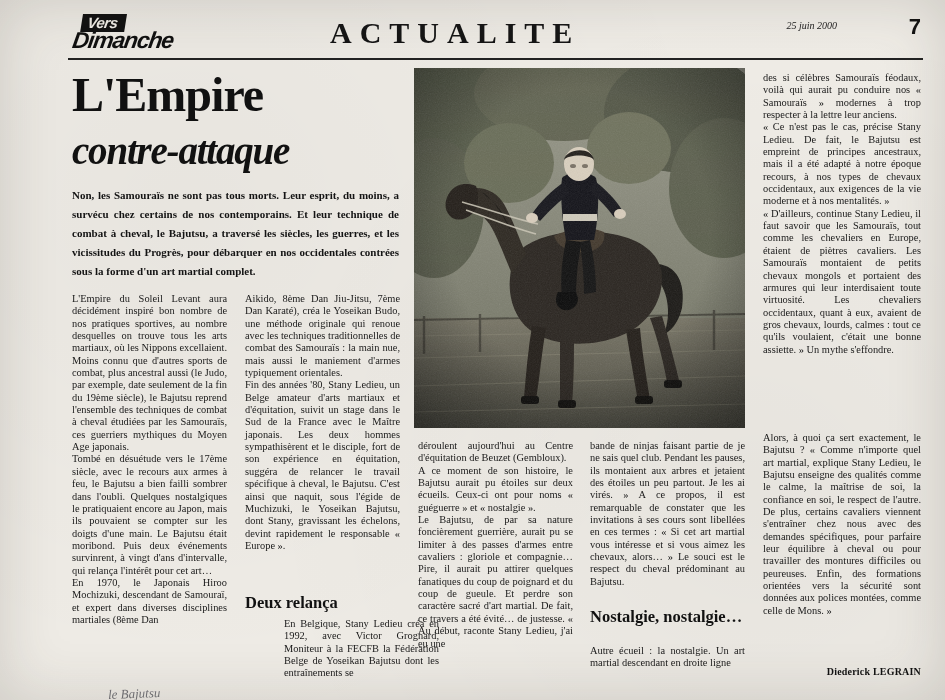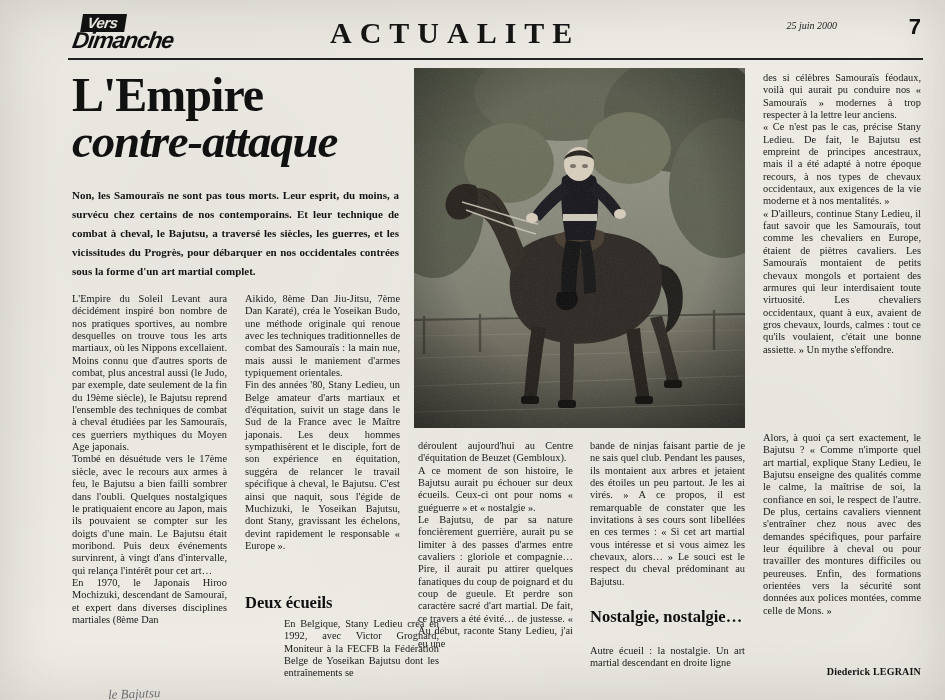--- a/index.html
+++ b/index.html
@@ -126,25 +126,25 @@
     font-weight: bold;
     font-size: 48px;
     line-height: 50px;
     letter-spacing: -1px;
     color: #111;
   }
   .headline-l2 {
     font-family: "Liberation Serif", serif;
     font-weight: bold;
     font-style: italic;
-    font-size: 47px;
+    font-size: 39px;
     line-height: 42px;
     letter-spacing: -1.2px;
     color: #111;
-    margin-top: 0;
+    margin-top: 10px;
   }
 
   
   .standfirst {
     position: absolute;
     left: 72px;
     top: 186px;
     width: 327px;
     font-family: "Liberation Serif", serif;
     font-weight: bold;
@@ -377,29 +377,29 @@
     <p>L'Empire du Soleil Levant aura décidément inspiré bon nombre de nos pratiques sportives, au nombre desquelles on trouve tous les arts martiaux, où les Nippons excellaient. Moins connu que d'autres sports de combat, plus ancestral aussi (le Judo, par exemple, date seulement de la fin du 19ème siècle), le Bajutsu reprend l'ensemble des techniques de combat à cheval étudiées par les Samouraïs, ces guerriers mythiques du Moyen Age japonais.</p>
     <p>Tombé en désuétude vers le 17ème siècle, avec le recours aux armes à feu, le Bajutsu a bien failli sombrer dans l'oubli. Quelques nostalgiques le pratiquaient encore au Japon, mais ils pouvaient se compter sur les doigts d'une main. Le Bajutsu était moribond. Puis deux événements survinrent, à vingt d'ans d'intervalle, qui relança l'intérêt pour cet art…</p>
     <p>En 1970, le Japonais Hiroo Mochizuki, descendant de Samouraï, et expert dans diverses disciplines martiales (8ème Dan</p>
   </div>
 
   <div class="col" id="col2">
     <p>Aikido, 8ème Dan Jiu-Jitsu, 7ème Dan Karaté), créa le Yoseikan Budo, une méthode originale qui renoue avec les techniques traditionnelles de combat des Samouraïs : la main nue, mais aussi le maniement d'armes typiquement orientales.</p>
     <p>Fin des années '80, Stany Ledieu, un Belge amateur d'arts martiaux et d'équitation, suivit un stage dans le Sud de la France avec le Maître japonais. Les deux hommes sympathisèrent et le disciple, fort de son expérience en équitation, suggéra de relancer le travail spécifique à cheval, le Bajutsu. C'est ainsi que naquit, sous l'égide de Muchizuki, le Yoseikan Bajutsu, dont Stany, gravissant les échelons, devint rapidement le responsable « Europe ».</p>
   </div>
 
-  <div class="subhead" id="sub-deux">Deux écueils</div>
+  <div class="subhead" id="sub-deux">Deux relança</div>
 
   <div class="col" id="col2b" style="top:618px;height:80px;">
     <p>En Belgique, Stany Ledieu créa en 1992, avec Victor Grognard, Moniteur à la FECFB la Fédération Belge de Yoseikan Bajutsu dont les entraînements se</p>
   </div>
 
   <div class="col" id="col3">
     <p>déroulent aujourd'hui au Centre d'équitation de Beuzet (Gembloux).</p>
-    <p>A ce moment de son histoire, le Bajutsu aurait pu échouer sur deux écueils. Ceux-ci ont pour noms « guéguerre » et « nostalgie ».</p>
+    <p>A ce moment de son histoire, le Bajutsu aurait pu étoiles sur deux écueils. Ceux-ci ont pour noms « guéguerre » et « nostalgie ».</p>
     <p>Le Bajutsu, de par sa nature foncièrement guerrière, aurait pu se limiter à des passes d'armes entre cavaliers : gloriole et compagnie… Pire, il aurait pu attirer quelques fanatiques du coup de poignard et du coup de gueule. Et perdre son caractère sacré d'art martial. De fait, ce travers a été évité… de justesse. « Au début, raconte Stany Ledieu, j'ai eu une</p>
   </div>
 
   <div class="col" id="col4">
     <p>bande de ninjas faisant partie de je ne sais quel club. Pendant les pauses, ils montaient aux arbres et jetaient des étoiles un peu partout. Je les ai virés. » A ce propos, il est remarquable de constater que les invitations à ses cours sont libellées en ces termes : « Si cet art martial vous intéresse et si vous aimez les chevaux, alors… » Le souci est le respect du cheval prédominant au Bajutsu.</p>
   </div>
 
   <div class="subhead" id="sub-nostalgie">Nostalgie, nostalgie…</div>
 
   <div class="col" id="col4b">

